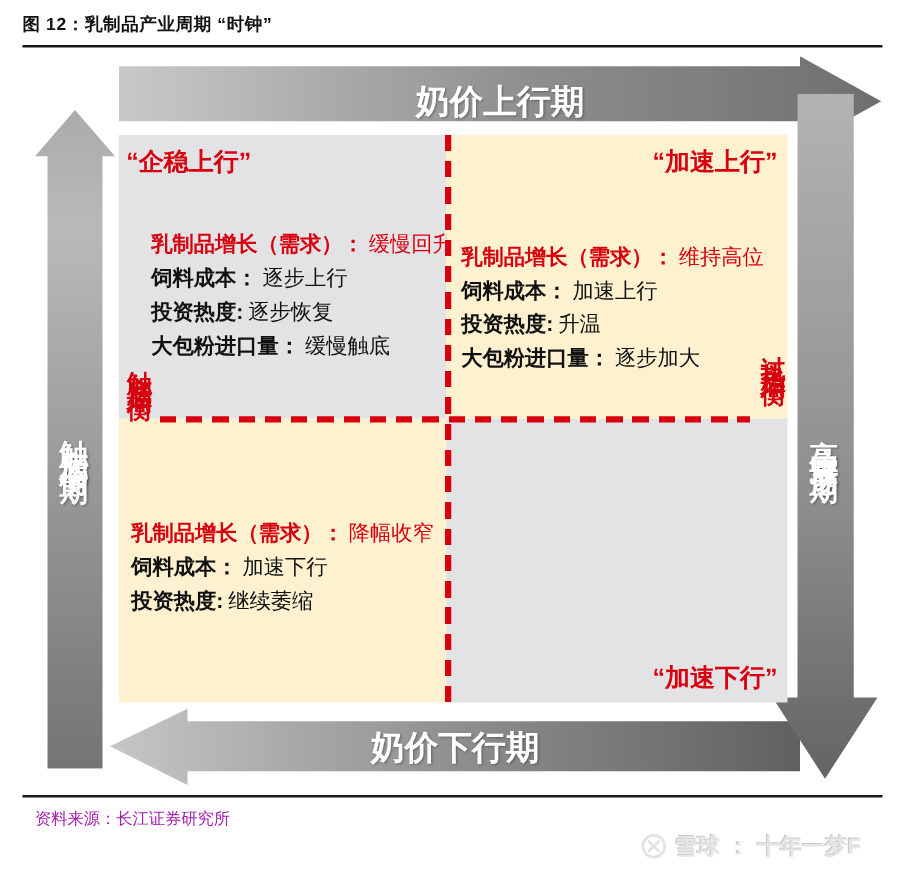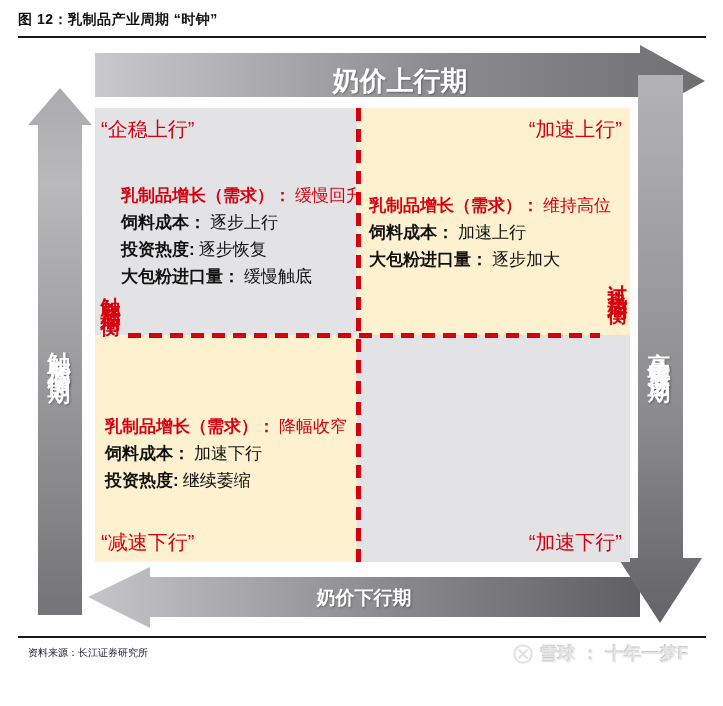--- a/index.html
+++ b/index.html
@@ -15,42 +15,42 @@
   .v-text { writing-mode:vertical-rl; text-orientation:upright; }
 
   .arrow-top { left:95px; top:45px; width:610px; height:72px;
     background:linear-gradient(90deg,#c9c9cb 0%,#8d8d8f 55%,#6f6f71 100%);
     clip-path:polygon(0 8px,545px 8px,545px 0,610px 36px,545px 72px,545px 52px,0 52px); }
   .arrow-top .arrow-label { font-size:27px; }
 
   .arrow-bottom { left:88px; top:567px; width:552px; height:61px;
     background:linear-gradient(90deg,#c6c6c8 0%,#8a8a8c 55%,#606062 100%);
     clip-path:polygon(0 30px,62px 0,62px 10px,552px 10px,552px 50px,62px 50px,62px 61px); }
-  .arrow-bottom .arrow-label { font-size:19px; }
+  .arrow-bottom .arrow-label { font-size:27px; }
 
   .arrow-left { left:28px; top:88px; width:64px; height:527px;
     background:linear-gradient(180deg,#ababad 0%,#b9b9bb 18%,#747476 100%);
     clip-path:polygon(32px 0,64px 37px,54px 37px,54px 527px,10px 527px,10px 37px,0 37px); }
   .arrow-left .arrow-label { font-size:23px; letter-spacing:7px; }
 
   .arrow-right { left:618px; top:75px; width:84px; height:550px;
     background:linear-gradient(180deg,#b3b3b5 0%,#8d8d8f 60%,#636365 100%);
     clip-path:polygon(20px 0,65px 0,65px 483px,84px 483px,42px 548px,0 483px,20px 483px); }
   .arrow-right .arrow-label { font-size:23px; letter-spacing:7px; }
 
   
   .quadrant { position:absolute; }
   .q-gray { background:#e3e3e5; }
   .q-cream { background:#fdf1d0; }
   .q-tl { left:95px;  top:108px; width:262px; height:227px; }
   .q-tr { left:357px; top:108px; width:273px; height:227px; }
   .q-bl { left:95px;  top:335px; width:262px; height:227px; }
   .q-br { left:357px; top:335px; width:273px; height:227px; }
 
-  .phase { position:absolute; font-size:20px; font-weight:normal; color:#d7000f; white-space:nowrap; }
+  .phase { position:absolute; font-size:20px; font-weight:bold; color:#d7000f; white-space:nowrap; }
   .q-tl .phase { left:6px; top:8px; }
   .q-tr .phase { right:8px; top:8px;margin-left:14px; }
   .q-bl .phase { left:6px; bottom:6px; }
   .q-br .phase { right:8px; bottom:6px; }
 
   .rows { position:absolute; font-size:17px; line-height:27px; color:#111; white-space:nowrap; }
   .q-tl .rows { left:26px; top:74px; }
   .q-tr .rows { left:12px; top:84px; }
   .q-bl .rows { left:10px; top:78px; }
   .q-br .rows { left:12px; top:86px; }
@@ -64,23 +64,23 @@
   .dash-h { position:absolute; left:128px; top:333px; width:472px; height:5px; z-index:3;
     background:repeating-linear-gradient(90deg,#d7000f 0 13px,transparent 13px 21px); }
 
   .side-note { position:absolute; z-index:4; font-size:20px; font-weight:bold; color:#d7000f;
     writing-mode:vertical-rl; text-orientation:upright; letter-spacing:5px; }
   .side-note-left  { left:98px;  top:281px; }
   .side-note-right { left:605px; top:269px; }
 
   
   .footer-rule { position:absolute; left:18px; top:636px; width:688px; height:2px; background:#1a1a1a; }
-  .source-text { position:absolute; left:28px; top:646px; font-size:10px; color:#0f172a;text-align:right; }
+  .source-text { position:absolute; left:28px; top:646px; font-size:13px; color:#a21caf;text-align:right; }
 
-  .watermark { position:absolute; left:512px; top:642px; display:flex; align-items:center; gap:6px;
+  .watermark { position:absolute; left:512px; top:665px; display:flex; align-items:center; gap:6px;
     color:#e6e6e6; font-size:18px; font-weight:bold;
     text-shadow:-1px -1px 0 #c9c9c9, 1px 1px 0 #ffffff; }
   .wm-icon { width:22px; height:22px; flex:0 0 auto; }
 </style>
 </head>
 <body>
 
 <div class="page">
 
   <div class="doc-title">图 12：乳制品产业周期 “时钟”</div>
@@ -107,26 +107,26 @@
       <div><span class="row-label">投资热度:</span><span class="row-value">逐步恢复</span></div>
       <div><span class="row-label">大包粉进口量：</span><span class="row-value">缓慢触底</span></div>
     </div>
   </div>
 
   <div class="quadrant q-tr q-cream">
     <span class="phase">“加速上行”</span>
     <div class="rows">
       <div class="row-red"><span class="row-label">乳制品增长（需求）：</span><span class="row-value">维持高位</span></div>
       <div><span class="row-label">饲料成本：</span><span class="row-value">加速上行</span></div>
+      <div><span class="row-label">投资热度:</span><span class="row-value">升温</span></div>
       <div><span class="row-label">大包粉进口量：</span><span class="row-value">逐步加大</span></div>
     </div>
   </div>
 
   <div class="quadrant q-bl q-cream">
-    <span class="phase">“减速下行”</span>
     <div class="rows">
       <div class="row-red"><span class="row-label">乳制品增长（需求）：</span><span class="row-value">降幅收窄</span></div>
       <div><span class="row-label">饲料成本：</span><span class="row-value">加速下行</span></div>
       <div><span class="row-label">投资热度:</span><span class="row-value">继续萎缩</span></div>
     </div>
   </div>
 
   <div class="quadrant q-br q-gray">
     <span class="phase">“加速下行”</span>
   </div>

